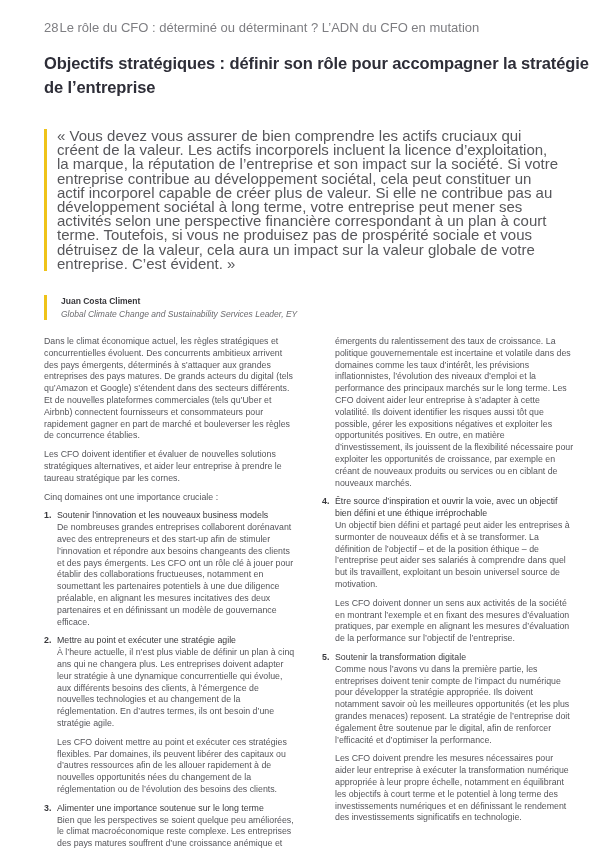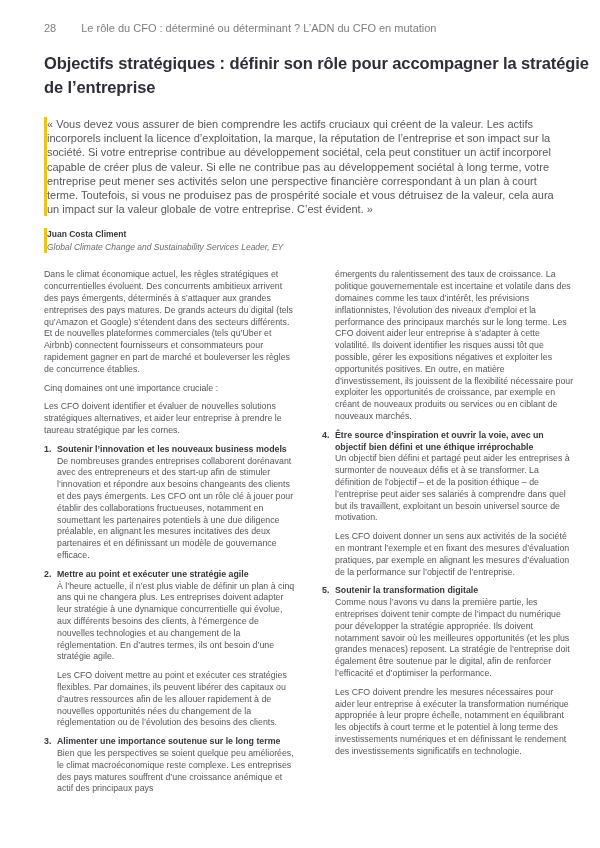--- a/index.html
+++ b/index.html
@@ -18,46 +18,47 @@
     overflow: hidden;
   }
   .page {
     position: absolute; inset: 0;
     padding: 23px 34px 0 44px;
     background: #ffffff;
   }
   .running-header {
     display: flex;
     align-items: baseline;
-    gap: 25px;
-    font-size: 11px;
+    gap: 1px;
+    font-size: 13px;
     line-height: 10px;
     color: var(--muted_text);
   }
   .page-title {
     margin-top: 18px;
     width: 545px;
     font-size: 16.5px;
     line-height: 24px;
     font-weight: 700;
     letter-spacing: -0.1px;
     color: var(--title_text);
   }
   .pull-quote {
-    margin-top: 18px;
+    margin-top: 30px;
     border-left: 3px solid var(--accent_yellow);
-    padding-left: 0;
+    padding-left: 10px;
     width: 516px;
-    font-size: 11px;
+    font-size: 15px;
     line-height: 14.2px;
     color: #57575B;
   }
   .attribution {
-    margin-top: 12px;
+    margin-top: 24px;
     border-left: 3px solid var(--accent_yellow);
+    padding-left: 14px;
     font-size: 8.5px;
     line-height: 12.5px;
   }
   .author-name { font-weight: bold; color: var(--strong_text); }
   .author-role { color: #6B6B6F; font-style: italic; }
   .body-columns {
     margin-top: 16px;
     display: flex;
     gap: 26px;
     font-size: 8.8px;
@@ -67,21 +68,21 @@
   .col { width: 252px; flex-shrink: 0; }
   .para { margin-bottom: 7px; }
   .list-item { display: flex; margin-bottom: 7px; }
   .item-number {
     width: 13px;
     flex-shrink: 0;
     font-weight: bold;
     color: var(--strong_text);
   }
   .item-body { flex: 1; }
-  .item-heading { font-weight: bold; color: var(--strong_text); }
+  .item-heading { font-weight: normal; color: var(--strong_text); }
   .indented { padding-left: 13px; }
 </style>
 </head>
 <body>
 
 <div class="page">
 
   <div class="running-header">
     <span>28</span>
     <span>Le rôle du CFO : déterminé ou déterminant ? L’ADN du CFO en mutation</span>
@@ -95,22 +96,22 @@
 
   <div class="attribution">
     <div class="author-name">Juan Costa Climent</div>
     <div class="author-role">Global Climate Change and Sustainability Services Leader, EY</div>
   </div>
 
   <div class="body-columns">
 
     <div class="col">
       <p class="para">Dans le climat économique actuel, les règles stratégiques et concurrentielles évoluent. Des concurrents ambitieux arrivent des pays émergents, déterminés à s’attaquer aux grandes entreprises des pays matures. De grands acteurs du digital (tels qu’Amazon et Google) s’étendent dans des secteurs différents. Et de nouvelles plateformes commerciales (tels qu’Uber et Airbnb) connectent fournisseurs et consommateurs pour rapidement gagner en part de marché et bouleverser les règles de concurrence établies.</p>
+      <p class="para">Les CFO doivent identifier et évaluer de nouvelles solutions stratégiques alternatives, et aider leur entreprise à prendre le taureau stratégique par les cornes.</p>
       <p class="para">Cinq domaines ont une importance cruciale :</p>
-      <p class="para">Les CFO doivent identifier et évaluer de nouvelles solutions stratégiques alternatives, et aider leur entreprise à prendre le taureau stratégique par les cornes.</p>
 
       <div class="list-item">
         <span class="item-number">1.</span>
         <span class="item-body"><span class="item-heading">Soutenir l’innovation et les nouveaux business models</span><br><span>De nombreuses grandes entreprises collaborent dorénavant avec des entrepreneurs et des start-up afin de stimuler l’innovation et répondre aux besoins changeants des clients et des pays émergents. Les CFO ont un rôle clé à jouer pour établir des collaborations fructueuses, notamment en soumettant les partenaires potentiels à une due diligence préalable, en alignant les mesures incitatives des deux partenaires et en définissant un modèle de gouvernance efficace.</span></span>
       </div>
 
       <div class="list-item">
         <span class="item-number">2.</span>
         <span class="item-body"><span class="item-heading">Mettre au point et exécuter une stratégie agile</span><br><span>À l’heure actuelle, il n’est plus viable de définir un plan à cinq ans qui ne changera plus. Les entreprises doivent adapter leur stratégie à une dynamique concurrentielle qui évolue, aux différents besoins des clients, à l’émergence de nouvelles technologies et au changement de la réglementation. En d’autres termes, ils ont besoin d’une stratégie agile.</span></span>
       </div>

